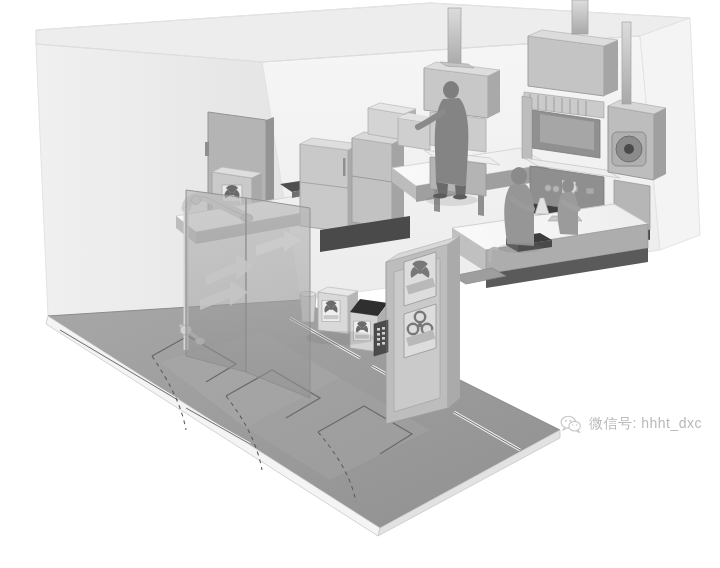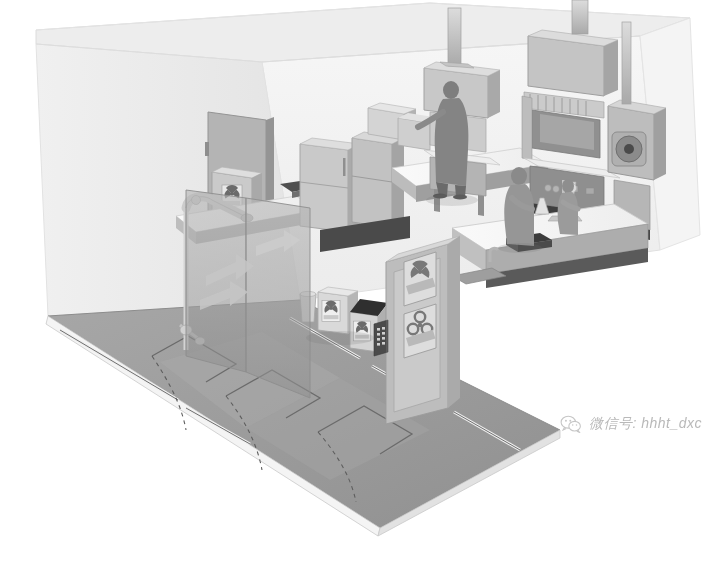--- a/index.html
+++ b/index.html
@@ -1,18 +1,18 @@
 <!DOCTYPE html>
 <html><head>
 <meta charset="utf-8">
 <style>
   html,body{margin:0;padding:0;background:#ffffff;}
   body{width:720px;height:568px;overflow:hidden;
        font-family:"Liberation Sans","DejaVu Sans",sans-serif;}
-  #scene{position:relative;width:720px;height:455px;background:#ffffff;font-style:italic;}
+  #scene{position:relative;width:720px;height:455px;background:#ffffff;}
   #scene svg{display:block;}
   .wm{position:absolute;right:18px;bottom:22px;display:flex;align-items:center;gap:7px;
       color:#b9b9b9;font-size:14px;letter-spacing:.5px;white-space:nowrap;}
   .wm .wmtxt{font-family:"Liberation Sans","DejaVu Sans",sans-serif;}
   .wm .wmicon{width:22px;height:18px;flex:0 0 auto;}
 </style>
 </head>
 <body>
 
 <div id="scene">

